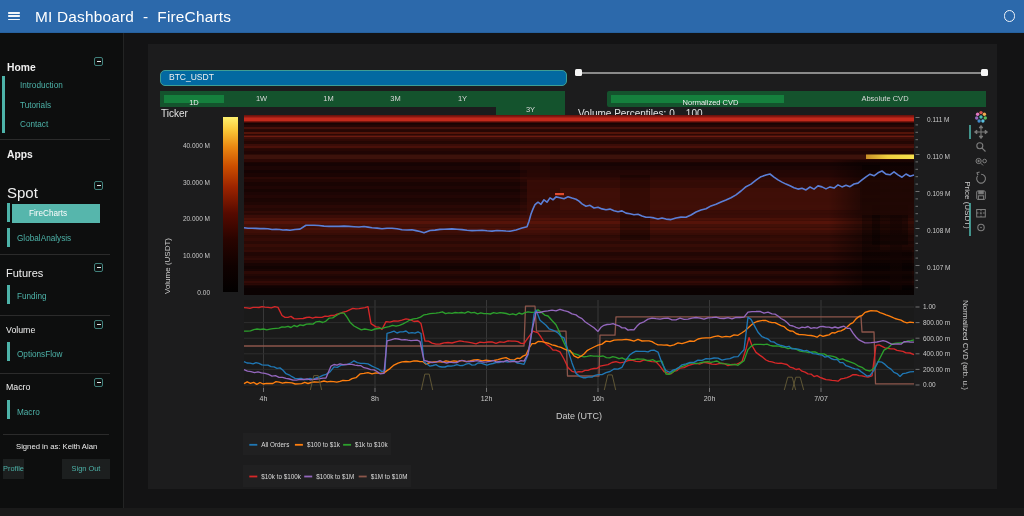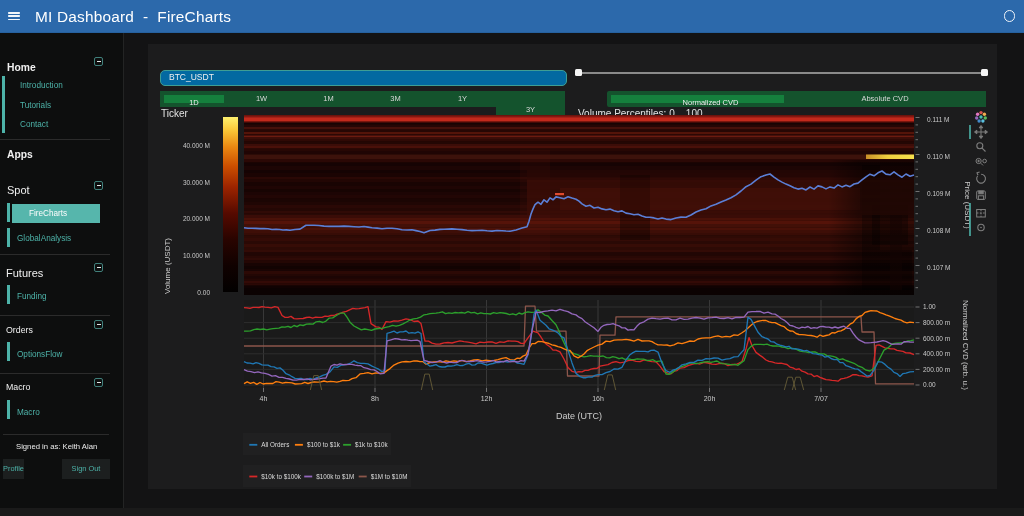--- a/index.html
+++ b/index.html
@@ -36,34 +36,34 @@
 <div class="abs foot"></div>
 
 <div class="abs shead" style="left:7px; top:62px; font-size:10.3px; font-weight:700;">Home</div>
 <div class="abs cicon" style="left:94px; top:57px;"></div>
 <div class="abs tbar" style="left:2px; top:76px; width:2.5px; height:57px;"></div>
 <div class="abs slink" style="left:20px; top:81px;">Introduction</div>
 <div class="abs slink" style="left:20px; top:100.5px;">Tutorials</div>
 <div class="abs slink" style="left:20px; top:120px;">Contact</div>
 <div class="abs sdiv" style="left:0px; top:139px; width:110px;"></div>
 <div class="abs shead" style="left:7px; top:149px; font-size:10.3px; font-weight:700;">Apps</div>
-<div class="abs shead" style="left:7px; top:183.5px; font-size:11px; font-weight:400;">Spot</div>
+<div class="abs shead" style="left:7px; top:183.5px; font-size:15px; font-weight:400;">Spot</div>
 <div class="abs cicon" style="left:94px; top:181px;"></div>
 <div class="abs tbar" style="left:7px; top:203px; width:2.5px; height:19px;"></div>
 <div class="abs" style="left:12px; top:203.5px; width:88px; height:19px; background:#56b6ac;"></div>
 <div class="abs" style="left:17px; top:209px; font-size:8.2px; color:#fdfdfd;margin-left:12px;">FireCharts</div>
 <div class="abs tbar" style="left:7px; top:228px; width:2.5px; height:19px;"></div>
 <div class="abs slink" style="left:17px; top:233.8px;">GlobalAnalysis</div>
 <div class="abs sdiv" style="left:0px; top:253.5px; width:110px;"></div>
 <div class="abs shead" style="left:6px; top:267px; font-size:11px; font-weight:400;">Futures</div>
 <div class="abs cicon" style="left:94px; top:263px;"></div>
 <div class="abs tbar" style="left:7px; top:285px; width:2.5px; height:19px;"></div>
 <div class="abs slink" style="left:17px; top:291.7px;">Funding</div>
 <div class="abs sdiv" style="left:0px; top:314.5px; width:110px;"></div>
-<div class="abs shead" style="left:6px; top:324.6px; font-size:8.8px; font-weight:400;">Orders</div>
+<div class="abs shead" style="left:6px; top:324.6px; font-size:8.8px; font-weight:400;">Volume</div>
 <div class="abs cicon" style="left:94px; top:320px;"></div>
 <div class="abs tbar" style="left:7px; top:342px; width:2.5px; height:19px;"></div>
 <div class="abs slink" style="left:17px; top:350.3px;">OptionsFlow</div>
 <div class="abs sdiv" style="left:0px; top:373px; width:110px;"></div>
 <div class="abs shead" style="left:6px; top:382.2px; font-size:8.8px; font-weight:400;">Macro</div>
 <div class="abs cicon" style="left:94px; top:378px;"></div>
 <div class="abs tbar" style="left:7px; top:400px; width:2.5px; height:19px;"></div>
 <div class="abs slink" style="left:17px; top:408px;">Macro</div>
 <div class="abs sdiv" style="left:3px; top:433.5px; width:106px;"></div>
 <div class="abs" style="left:16px; top:442.2px; font-size:7.7px; color:#ececec;">Signed in as: Keith Alan</div>

